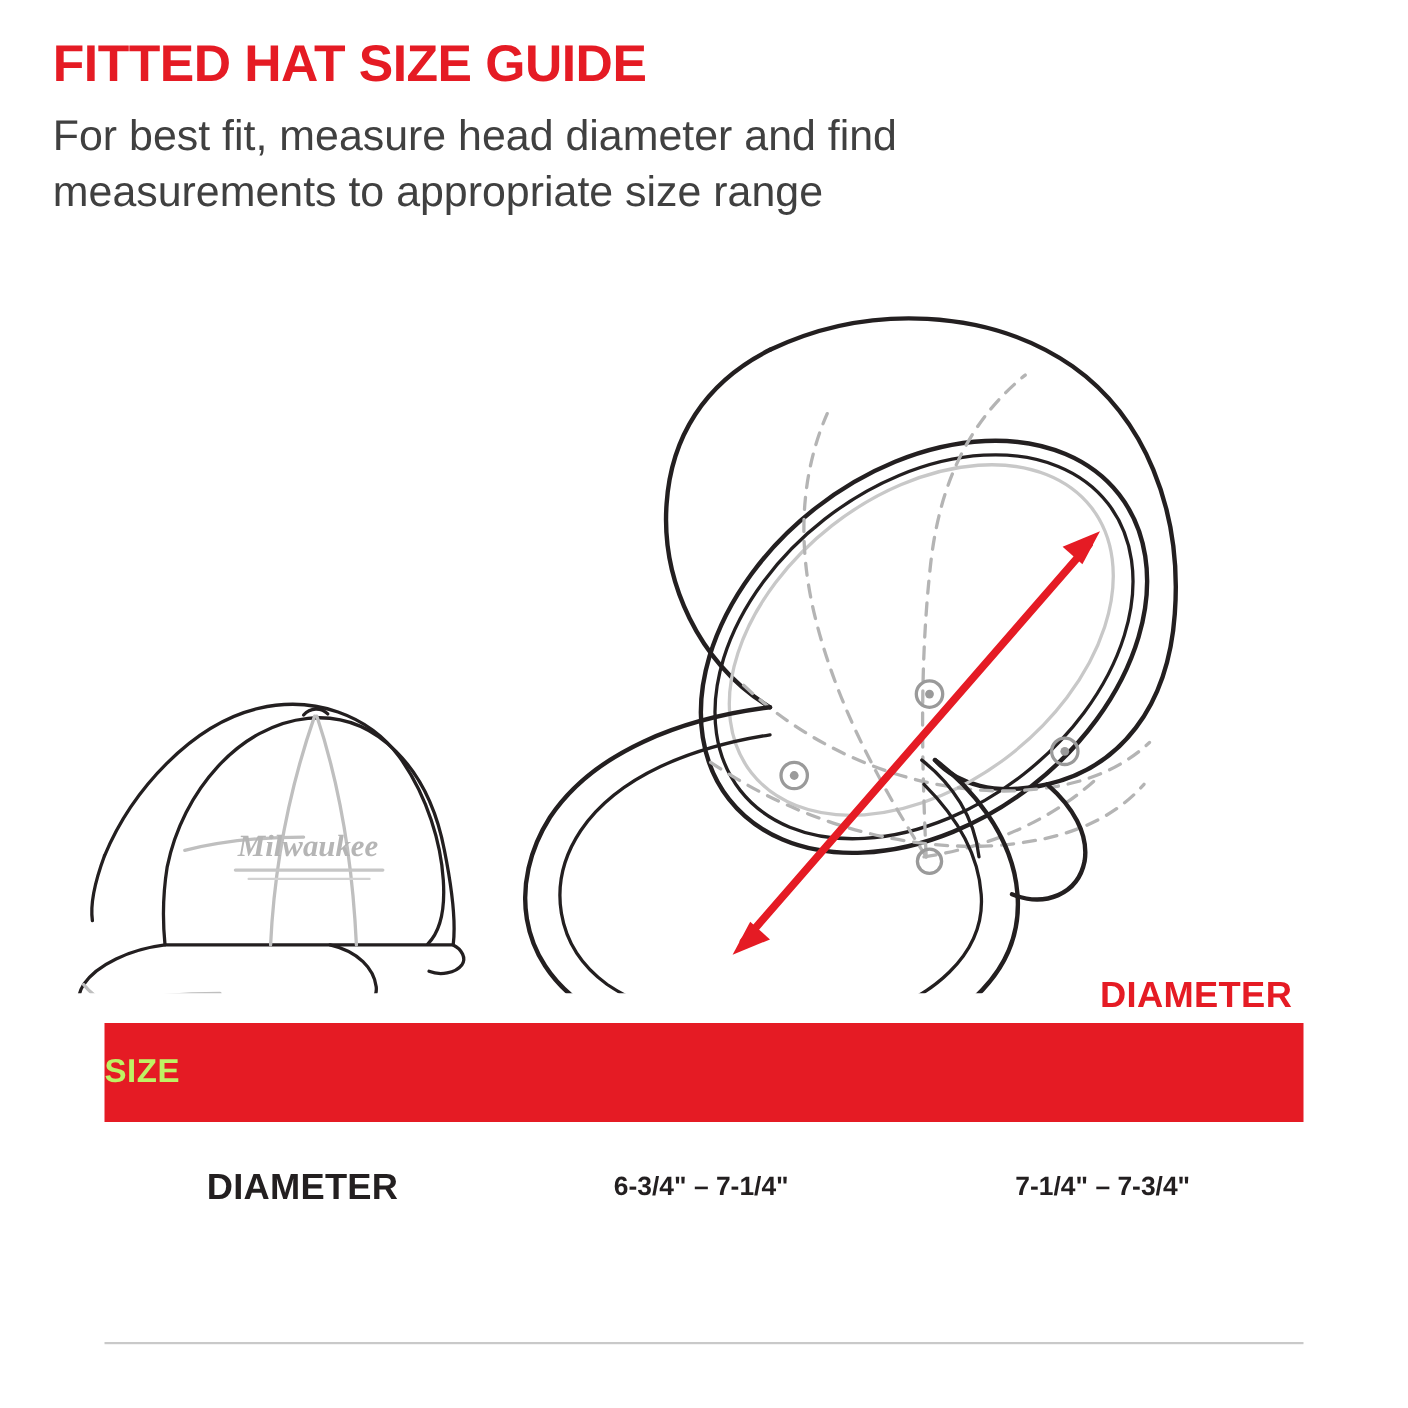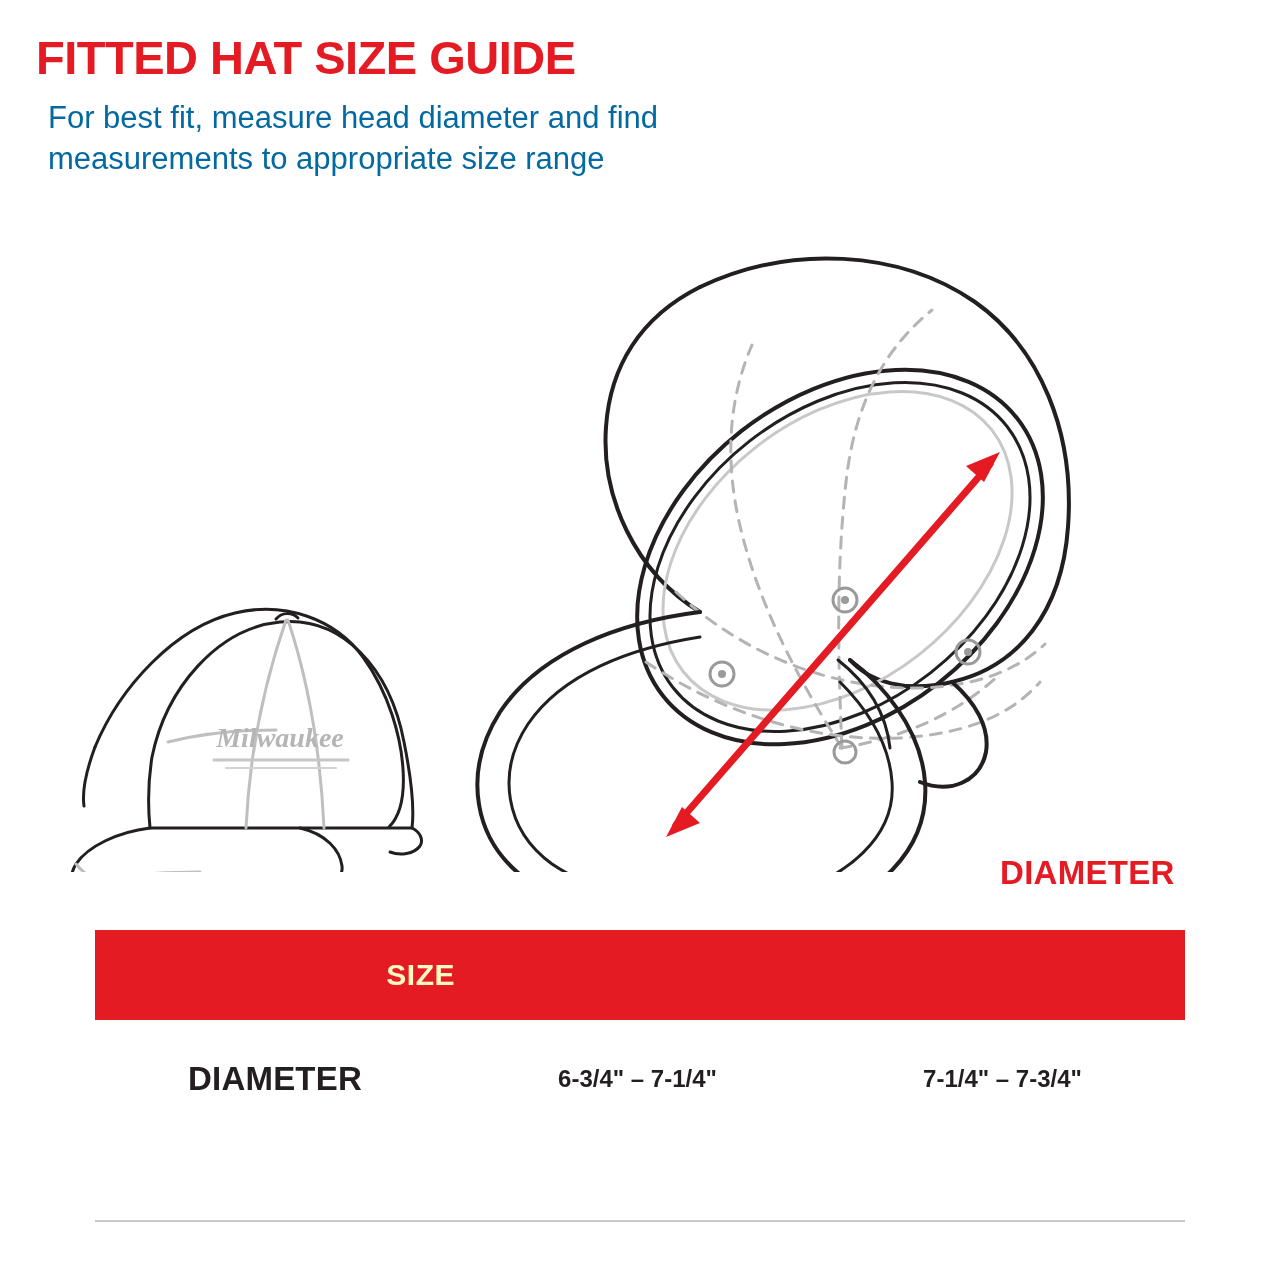--- a/index.html
+++ b/index.html
@@ -18,45 +18,45 @@
 
   .page {
     position: relative;
     width: 1280px;
     height: 1280px;
   }
 
   
   .title {
     position: absolute;
-    left: 36px;
+    left: 48px;
     top: 34px;
     font-size: 47px;
     font-weight: bold;
     letter-spacing: -0.5px;
     color: #e51b24;
     line-height: 1.0;
     white-space: nowrap;
   }
   .subtitle {
     position: absolute;
     left: 48px;
     top: 98px;
     width: 820px;
-    font-size: 31px;
+    font-size: 39px;
     line-height: 1.32;
-    color: #0369a1;
+    color: #404040;
     font-weight: normal;
   }
 
   
   .illustration {
     position: absolute;
     left: 0;
-    top: 182px;
+    top: 213px;
     width: 1280px;
     height: 690px;
   }
 
   .diameter-label {
     position: absolute;
     left: 1000px;
     top: 672px;
     font-size: 33px;
     font-weight: bold;
@@ -71,25 +71,25 @@
     top: 930px;
     width: 1090px;
   }
   .thead {
     display: flex;
     background: #e51b24;
     height: 90px;
     align-items: center;
   }
   .thead .cell {
-    color: #fef9c3;
+    color: #bef264;
     font-size: 30px;
     font-weight: bold;
     letter-spacing: 0.5px;
-    text-align: right;
+    text-align: left;
   }
   .c1 { width: 360px; }
   .c2 { width: 365px; }
   .c3 { width: 365px; }
 
   .trow {
     display: flex;
     height: 118px;
     align-items: center;
   }

